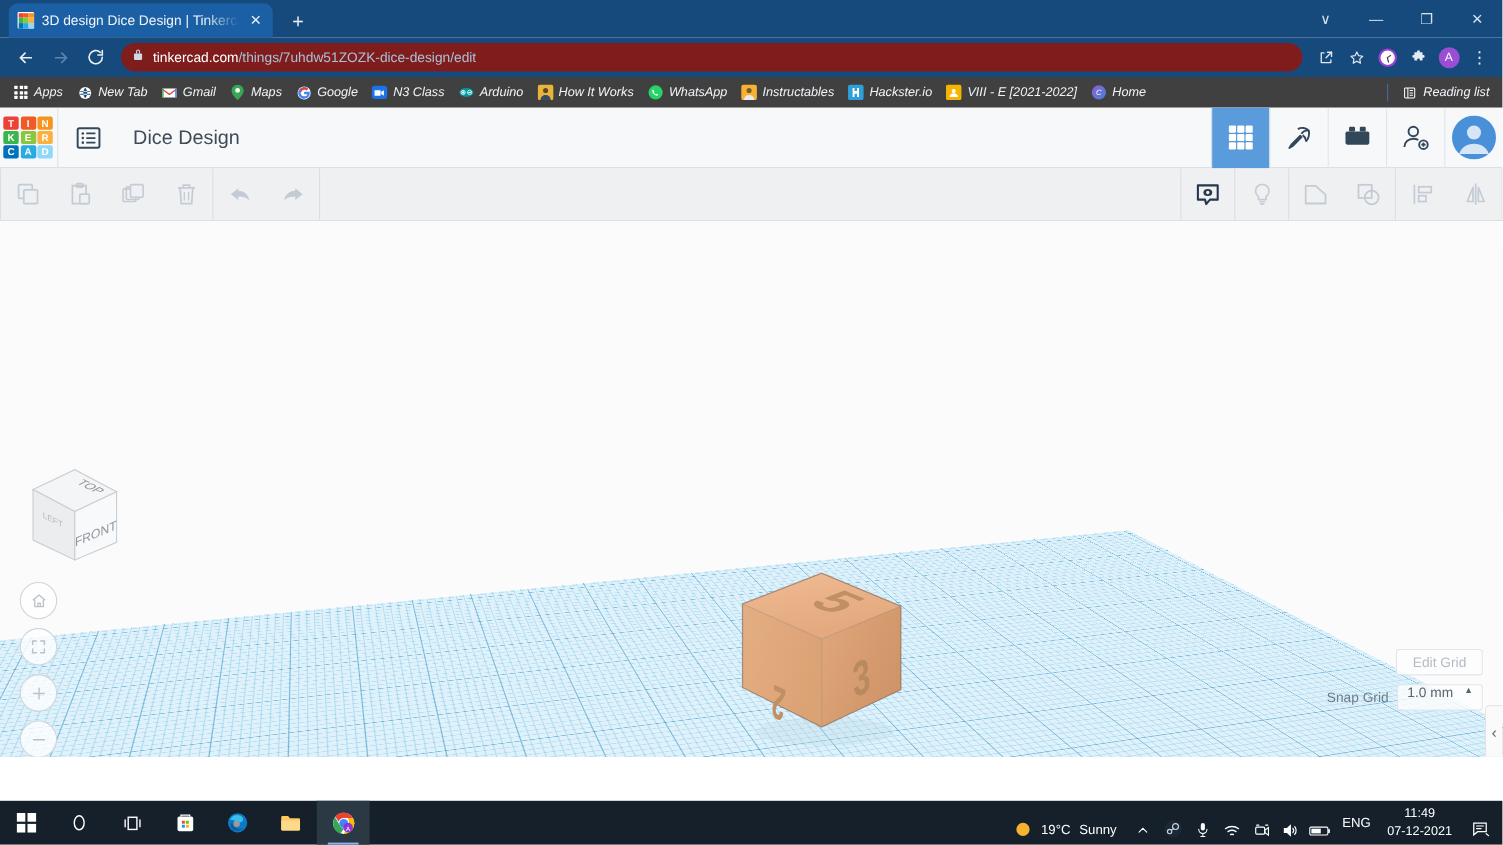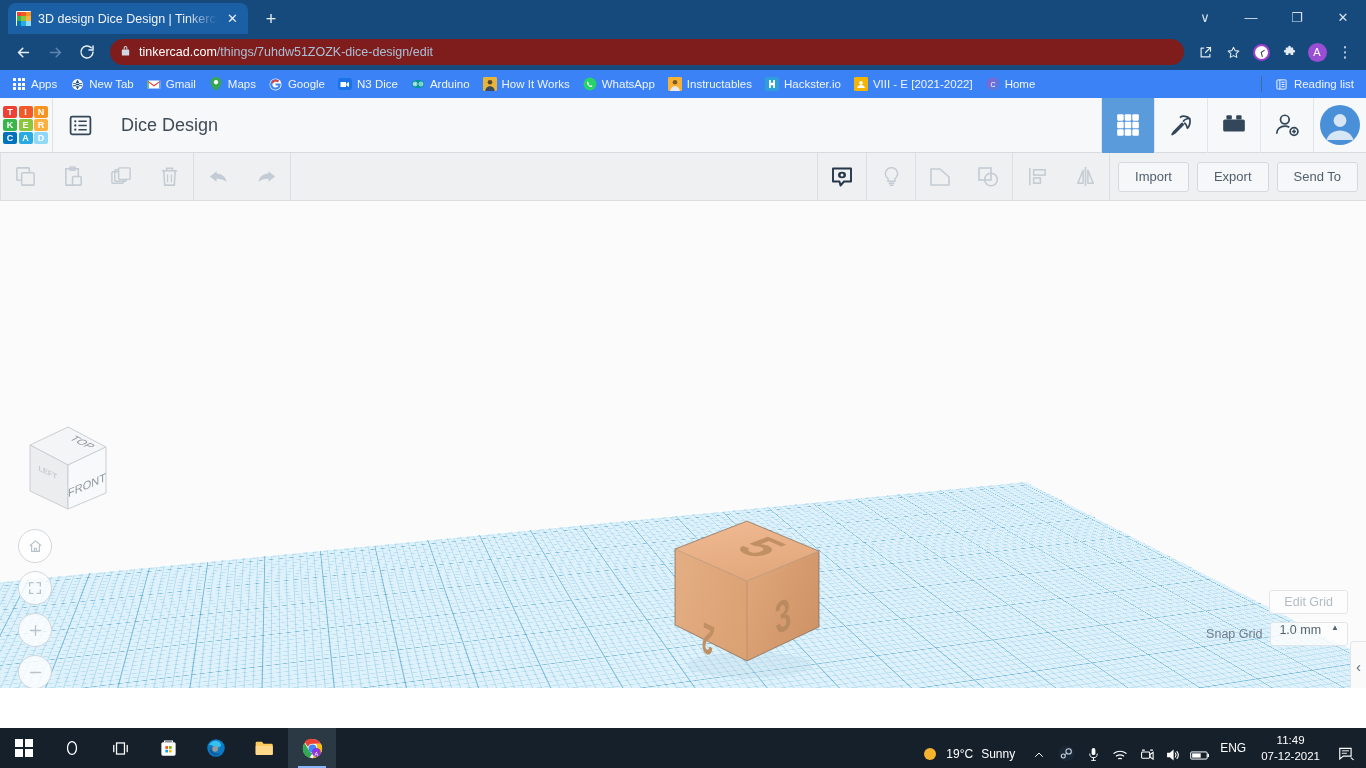--- a/index.html
+++ b/index.html
@@ -78,22 +78,22 @@
   }
   .ext-clock::before { width:4px; height:1.3px; transform:rotate(-35deg); }
   .ext-clock::after { width:5px; height:1.3px; transform:rotate(75deg) translateY(-0.6px); }
   .avatar-a {
     width:19px; height:19px; border-radius:50%; background:#9a4ed3; color:#fff;
     font-size:11px; display:flex; align-items:center; justify-content:center;
   }
 
   .bookmarks {
     position:absolute; top:70px; left:0; right:0; height:28px;
-    background:#3b82f6; display:flex; align-items:center; padding:0 6px; gap:1px;
-    font-size:11.5px; color:#f0f4f8; white-space:nowrap;
+    background:#404040; display:flex; align-items:center; padding:0 6px; gap:1px;
+    font-size:11.5px; color:#f0f4f8; white-space:nowrap;font-style:italic;
   }
   .bm { display:flex; align-items:center; gap:5px; padding:3px 6px; border-radius:4px; cursor:pointer; }
   .bm-ico { width:14px; height:14px; flex:0 0 14px; display:flex; align-items:center; justify-content:center;
             font-size:10px; border-radius:2px; overflow:hidden; position:relative; }
   .bm-sep { width:1px; height:16px; background:#3d6e9e; margin:0 6px; }
   .bm-spacer { flex:1; }
 
   
   .ico-apps { display:grid; grid-template-columns:repeat(3,3px); grid-template-rows:repeat(3,3px); gap:1.5px; }
   .ico-apps i { background:#fff; border-radius:0.5px; }
@@ -364,21 +364,21 @@
       </span>
       <span>Google</span>
     </div>
     <div class="bm">
       <span class="bm-ico" style="background:#1a73e8;width:14px;height:12px;border-radius:3px;">
         <svg width="10" height="7" viewBox="0 0 20 12">
             <path fill="#fff" d="M1 1h11v10H1z"></path>
             <path fill="#fff" d="M13 4l5-3v10l-5-3z"></path>
           </svg>
       </span>
-      <span>N3 Dice</span>
+      <span>N3 Class</span>
     </div>
     <div class="bm">
       <span class="bm-ico">
         <svg width="14" height="10" viewBox="0 0 24 16">
             <ellipse cx="12" cy="8" rx="11" ry="7" fill="#00979c"></ellipse>
             <path stroke="#fff" stroke-width="1.6" fill="none" d="M5 8h4M7 6v4M15 8h4"></path>
             <circle cx="7" cy="8" r="3.3" fill="none" stroke="#fff" stroke-width="1.3"></circle>
             <circle cx="17" cy="8" r="3.3" fill="none" stroke="#fff" stroke-width="1.3"></circle>
           </svg>
       </span>
@@ -620,25 +620,20 @@
         <div class="tb-btn">
           <svg width="23" height="23" viewBox="0 0 24 24" fill="none" stroke="currentColor" stroke-width="1.6" stroke-linejoin="round">
               <path d="M12 2v20"></path>
               <path d="M9.5 5.5L4 19h5.5z"></path>
               <path d="M14.5 5.5L20 19h-5.5z"></path>
             </svg>
         </div>
       </div>
       <div class="tb-sep"></div>
 
-      <div style="display:flex;align-items:center;padding-left:8px">
-        <div class="tb-text-btn">Import</div>
-        <div class="tb-text-btn">Export</div>
-        <div class="tb-text-btn">Send To</div>
-      </div>
     </div>
 
     <div class="canvas">
 
       <div class="workplane"></div>
 
       <svg style="position:absolute;left:655px;top:312px" width="185" height="170" viewBox="0 0 185 170">
         <defs>
           <linearGradient id="fTop" x1="0" y1="0" x2="0.4" y2="1">
             <stop offset="0" stop-color="#f0bb94"></stop>

